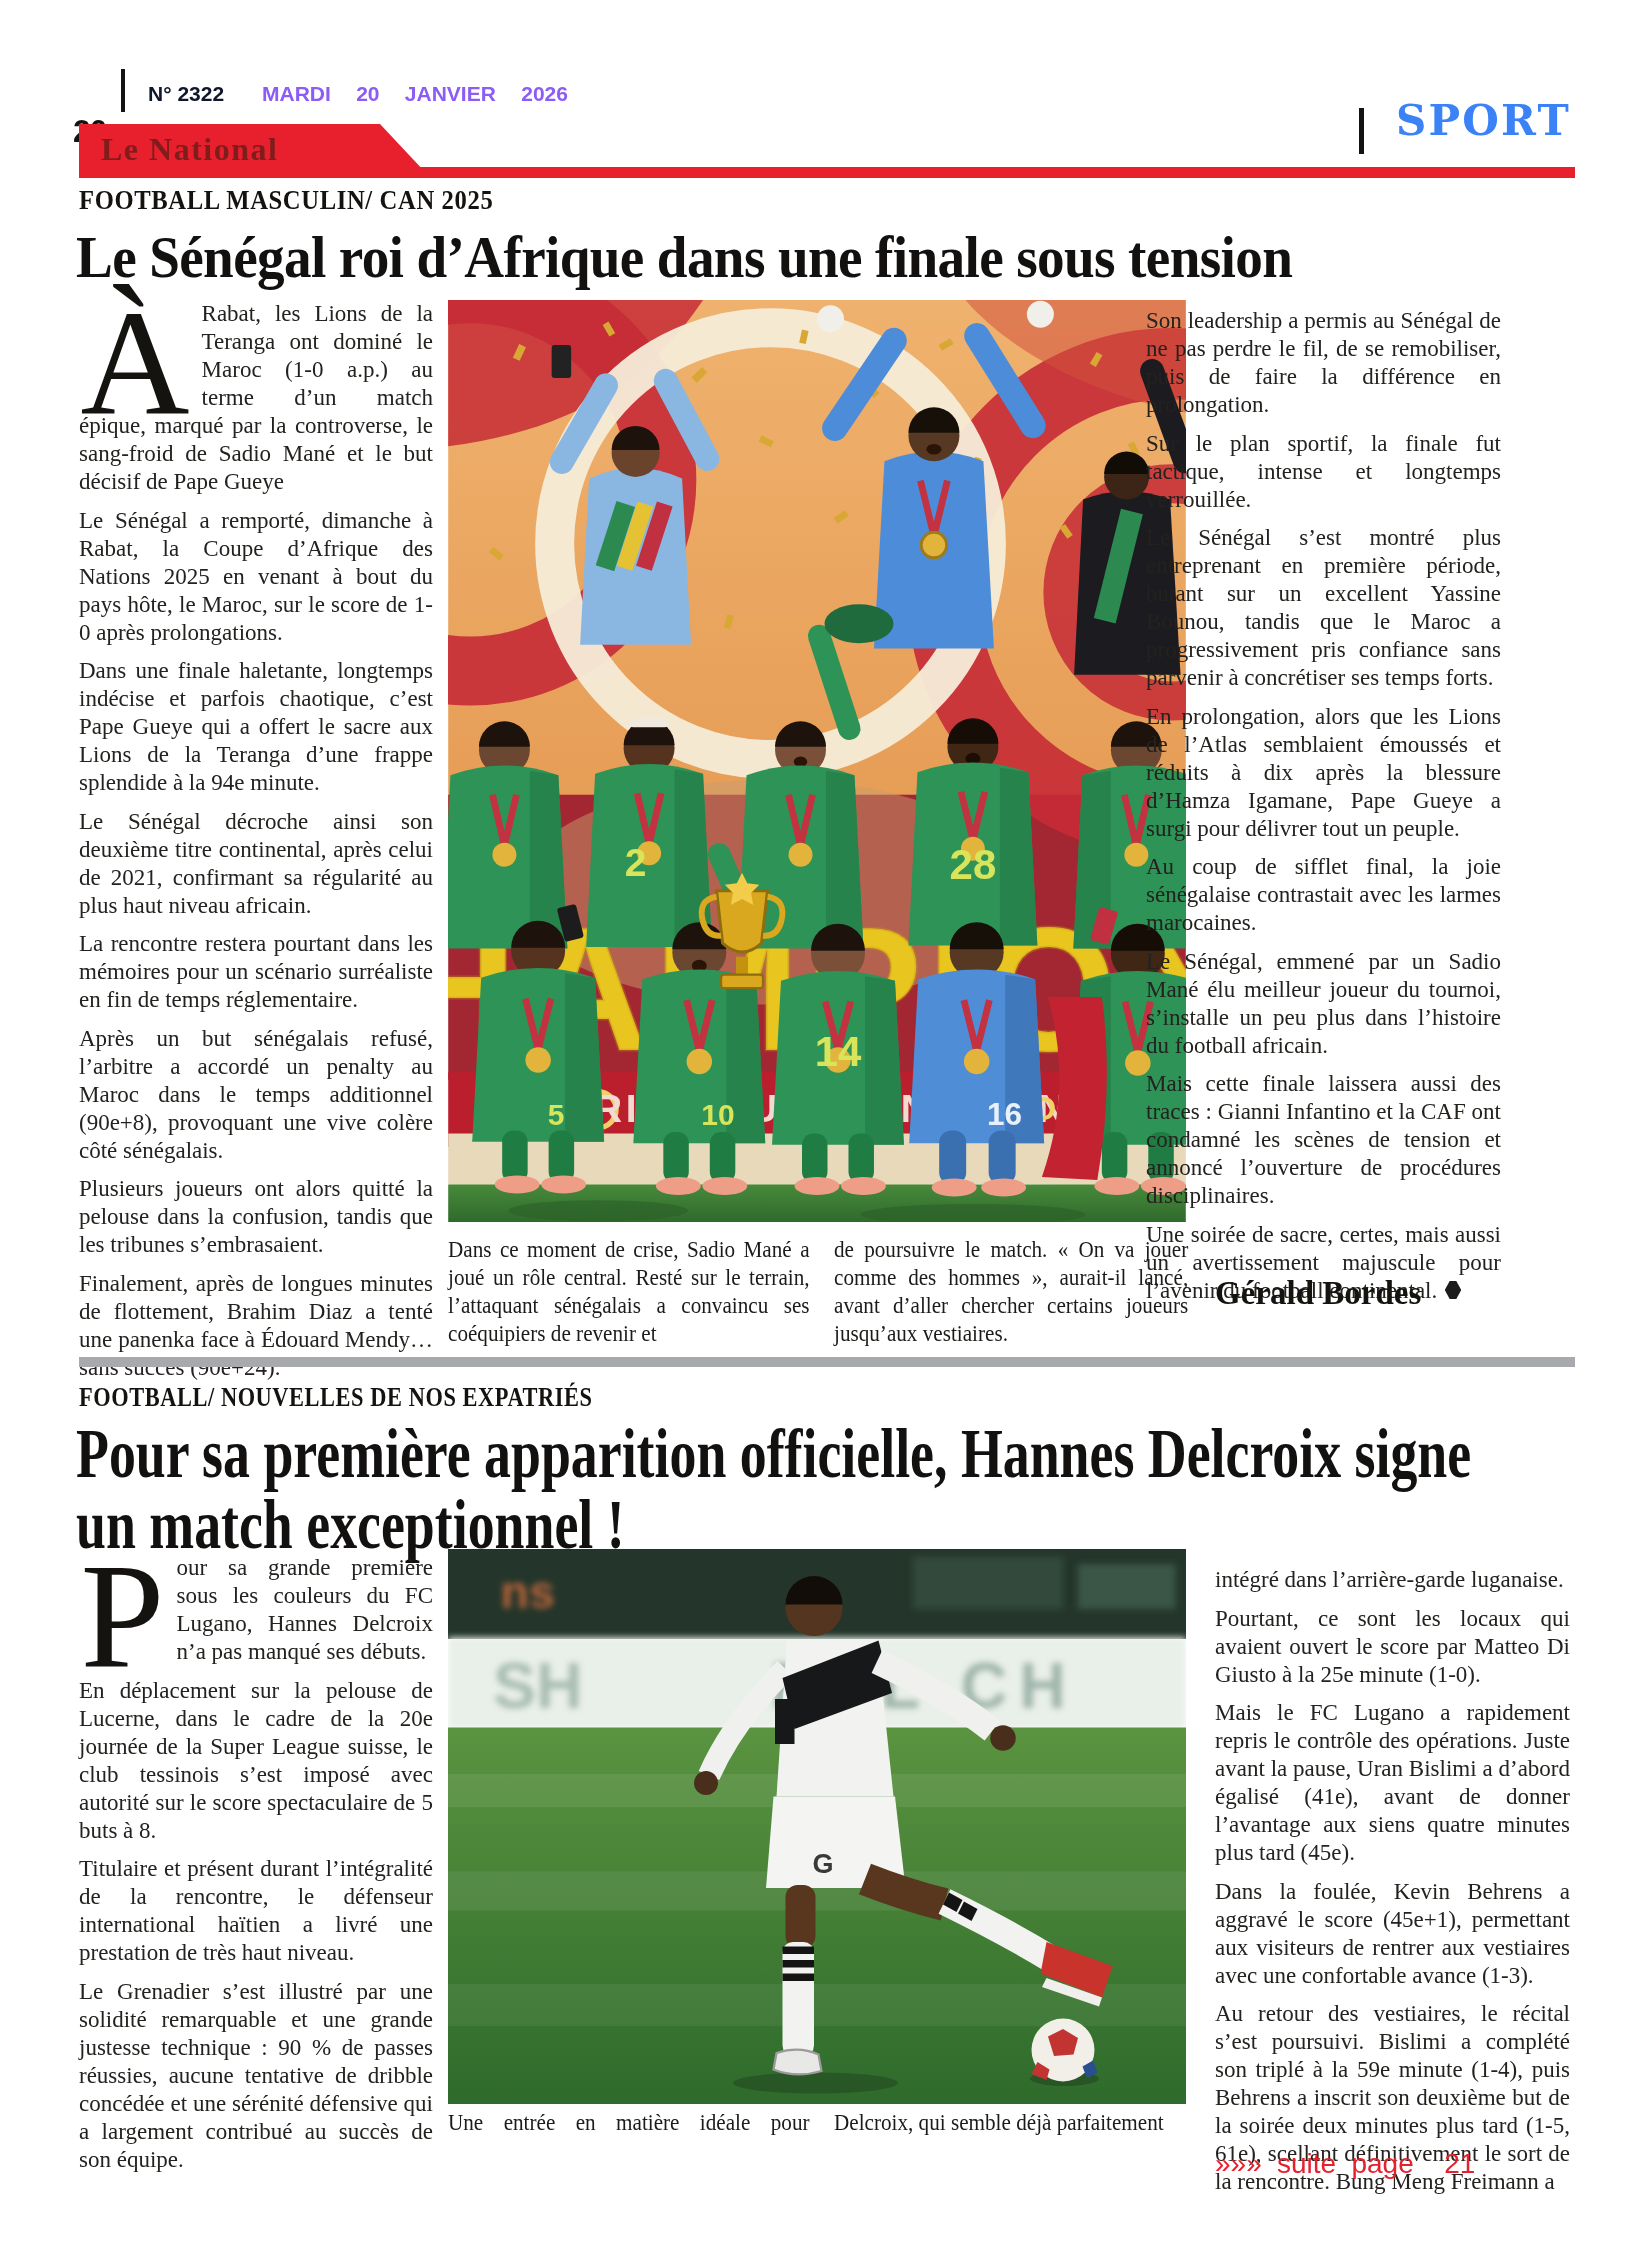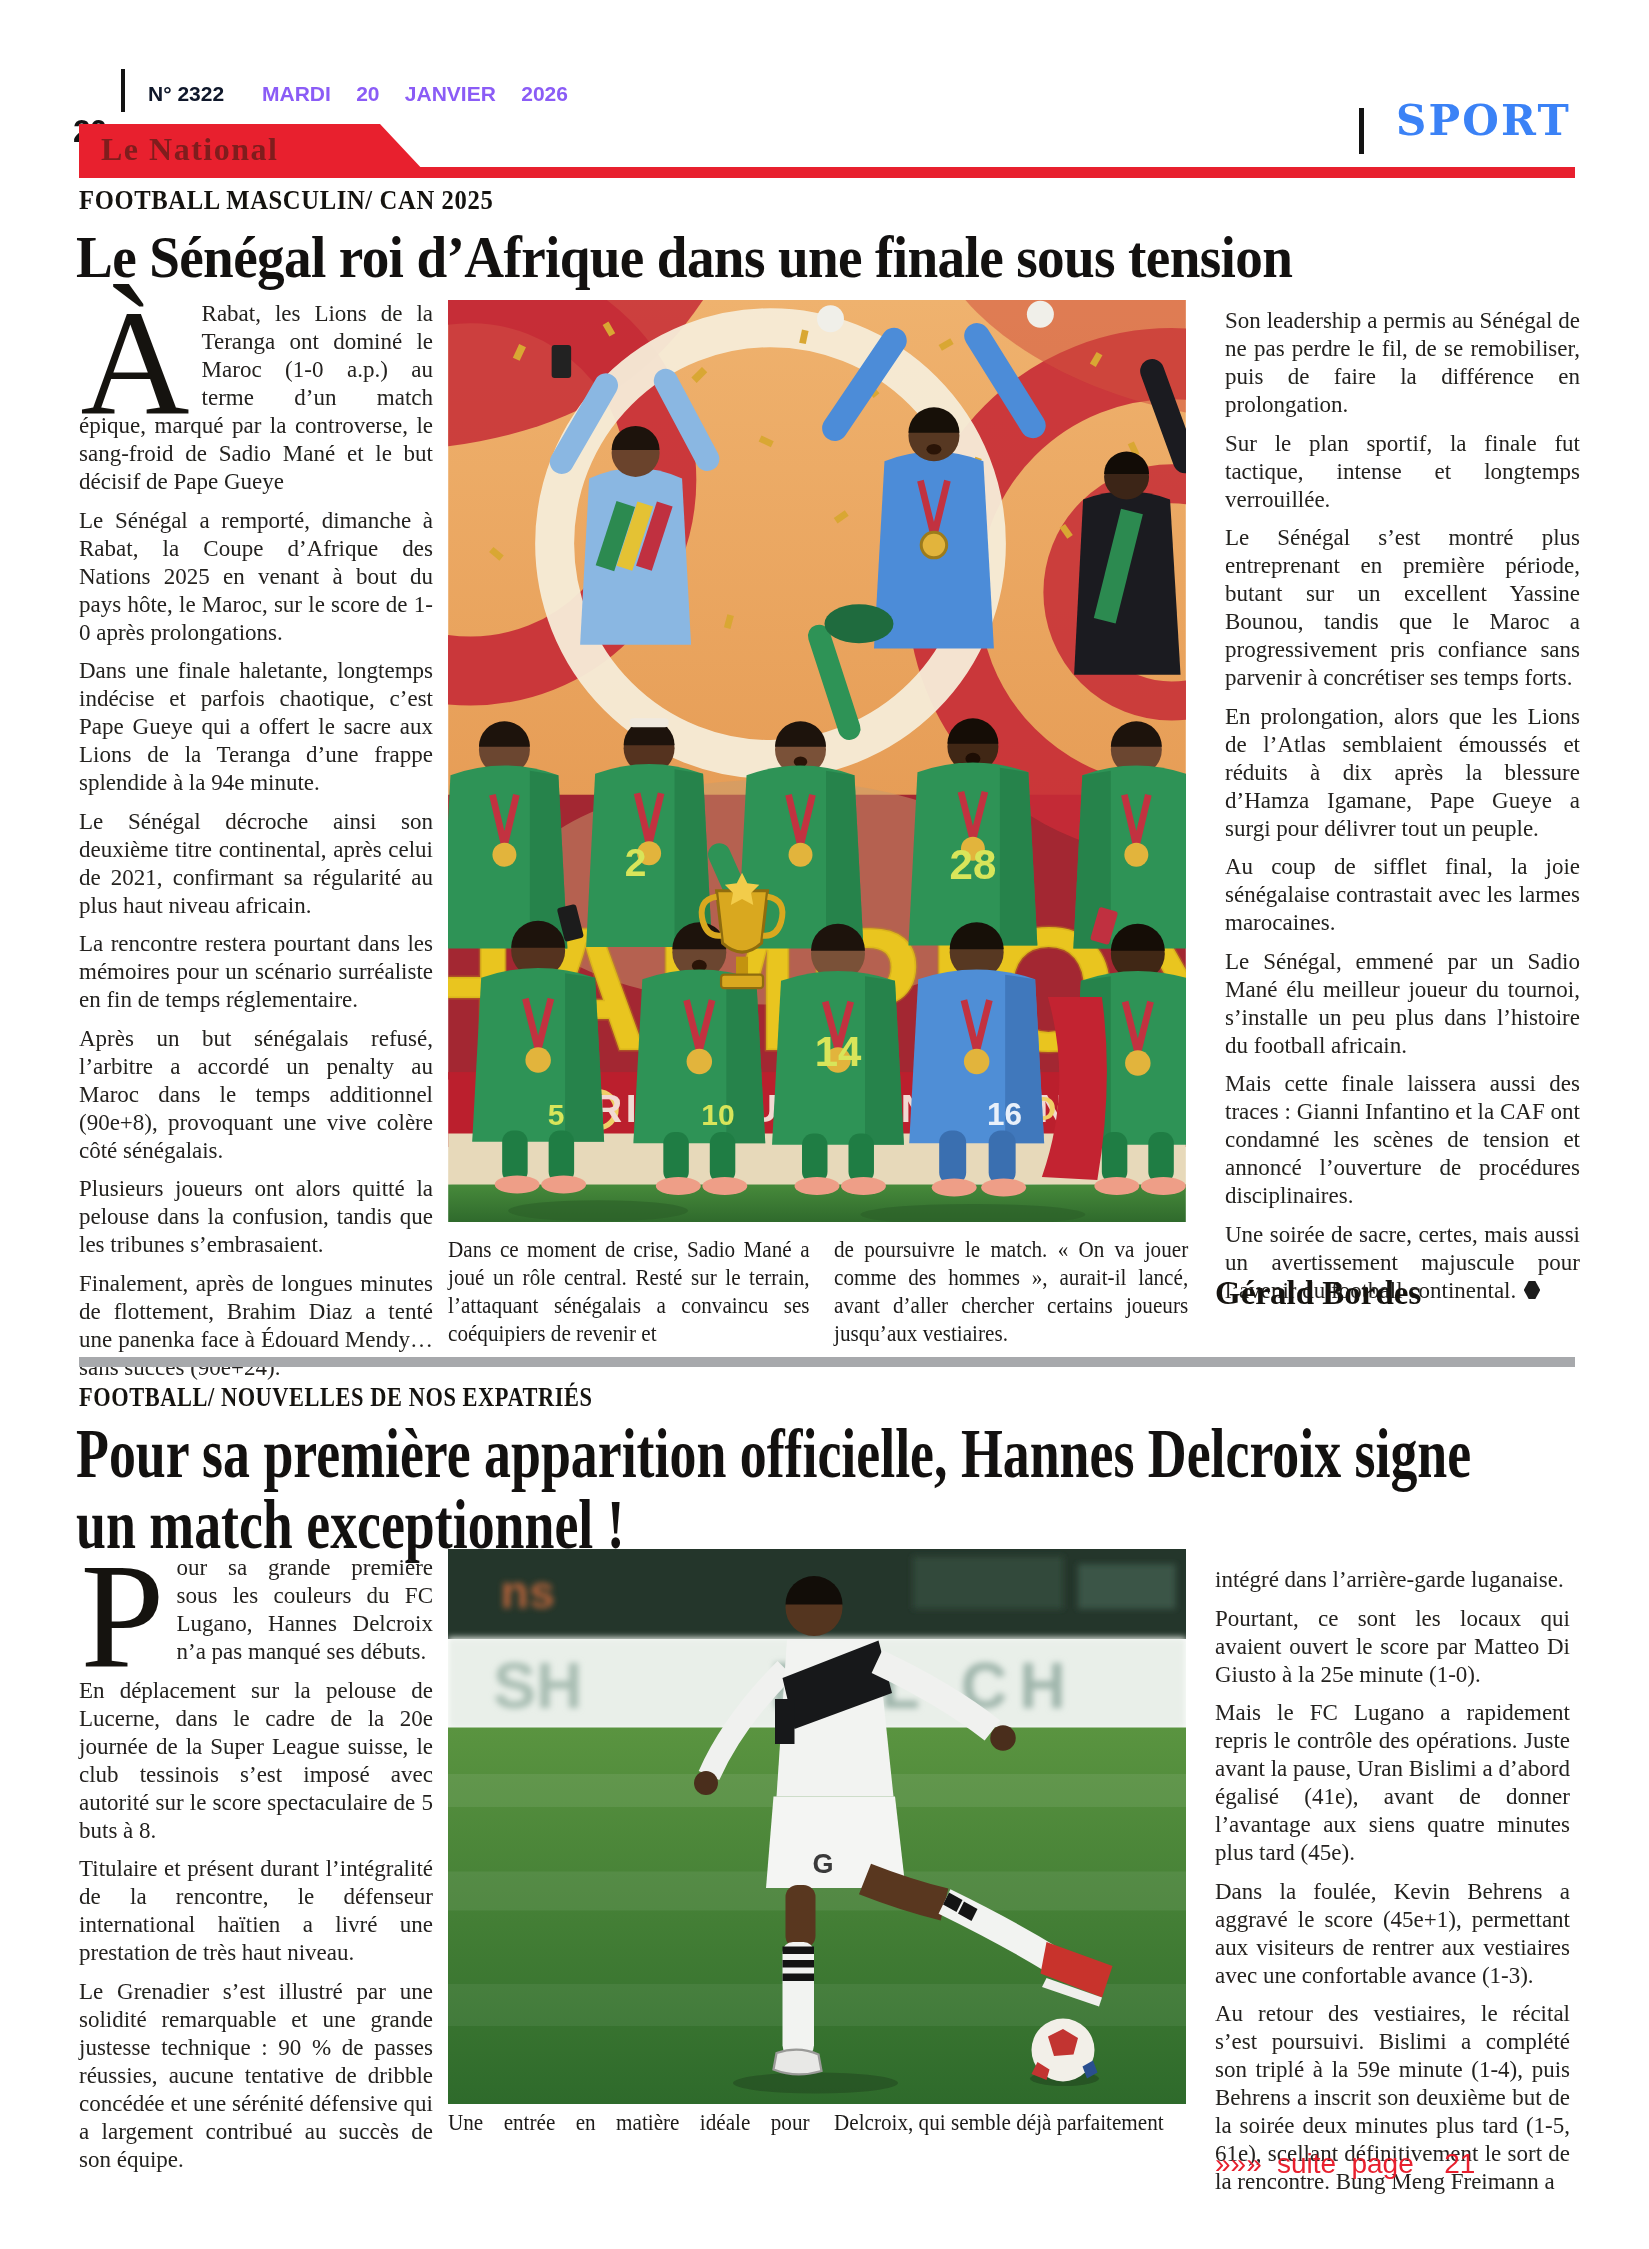--- a/index.html
+++ b/index.html
@@ -29,21 +29,21 @@
   .caption{font-size:23px;line-height:28px;text-align:justify;color:#1d1b19;
            transform:scaleX(.92);transform-origin:0 0;}
   .graybar{left:79px;top:1357px;width:1496px;height:9.7px;background:#a7a9ac;}
   figure{margin:0;}
 
   
   .a1-kicker{left:79px;top:184px;}
   .a1-headline{left:76px;top:223px;font:700 60px "Liberation Serif",serif;white-space:nowrap;
                transform:scaleX(.92);transform-origin:0 0;letter-spacing:-0.7px;color:#131110;}
   .a1-colL{left:79px;top:300px;width:354px;}
-  .a1-colR{left:1225px;top:307px;width:355px;}
+  .a1-colR{left:1146px;top:307px;width:355px;}
   .fig1{left:448px;top:300px;width:738px;height:922px;}
   .cap1L{left:448px;top:1236px;width:393px;}
   .cap1R{left:834px;top:1236px;width:385px;}
   .author{left:1215px;top:1275px;font:700 33px "Liberation Serif",serif;color:#15130f;text-align:right;}
 
   
   .a2-kicker{left:79px;top:1381px;transform:scaleX(.80);}
   .a2-headline{left:76px;top:1419px;font:700 69px "Liberation Serif",serif;line-height:71px;white-space:nowrap;
                transform:scaleX(.78);transform-origin:0 0;color:#131110;}
   .a2-colL{left:79px;top:1554px;width:354px;}

